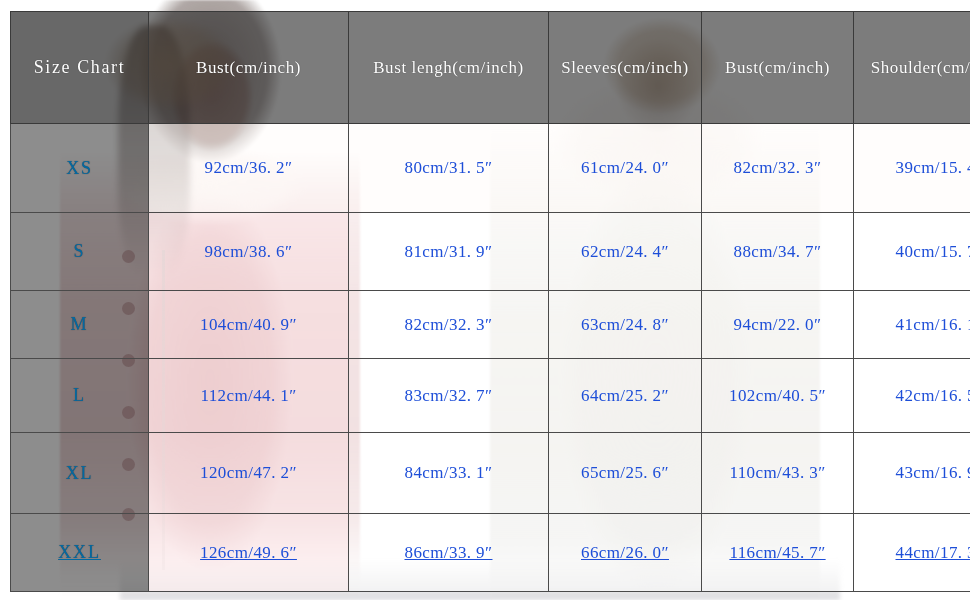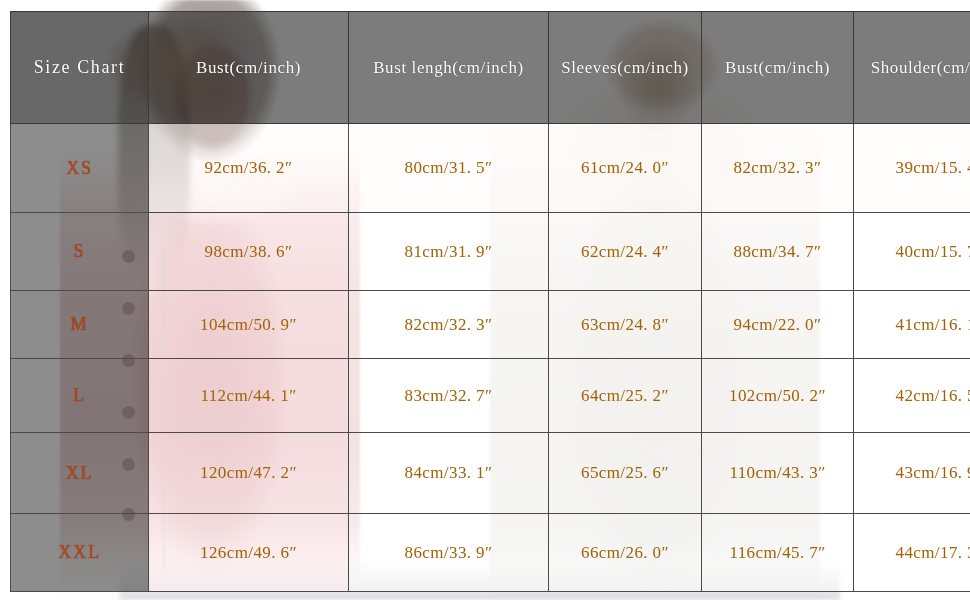--- a/index.html
+++ b/index.html
@@ -174,46 +174,46 @@
   tr.header-row th.hdr-size {
     background: rgba(40,40,40,0.70);
     font-size: 18px;
     letter-spacing: 1.6px;
   }
 
   
   tbody tr { }
   tbody td {
     font-size: 17px;
-    color: #a16207;
+    color: #1d4ed8;
     letter-spacing: 0.4px;
   }
   td.size-cell {
     background: rgba(52,52,52,0.56);
-    color: #c2410c;
+    color: #0369a1;
     font-size: 18px;
     letter-spacing: 1.8px;
     text-shadow: 0 0 1px rgba(0,0,0,0.5);
   }
   td.bust-cell {
     background: rgba(255,236,238,0.55);
   }
   td.plain-cell {
     background: rgba(255,255,255,0.46);
   }
   tbody tr.r-xs td.plain-cell,
   tbody tr.r-xs td.bust-cell { background-color: rgba(255,252,250,0.52); }
 
   
   tr.r-xs  td { height: 88px; }
   tr.r-s   td { height: 77px; }
   tr.r-m   td { height: 67px; }
   tr.r-l   td { height: 73px; }
   tr.r-xl  td { height: 80px; }
-  tr.r-xxl td { height: 77px; }
+  tr.r-xxl td { height: 77px; text-decoration: underline; }
 </style>
 </head>
 <body>
 
 <div class="bg-layer">
   <div class="fig-left"></div>
   <div class="fig-left-hair"></div>
   <div class="fig-left-buttons">
     <i style="top:0px"></i>
       <i style="top:52px"></i>
@@ -260,32 +260,32 @@
       <tr class="r-s">
         <td class="size-cell">S</td>
         <td class="bust-cell">98cm/38. 6″</td>
         <td class="plain-cell">81cm/31. 9″</td>
         <td class="plain-cell">62cm/24. 4″</td>
         <td class="plain-cell">88cm/34. 7″</td>
         <td class="plain-cell">40cm/15. 7″</td>
       </tr>
       <tr class="r-m">
         <td class="size-cell">M</td>
-        <td class="bust-cell">104cm/50. 9″</td>
+        <td class="bust-cell">104cm/40. 9″</td>
         <td class="plain-cell">82cm/32. 3″</td>
         <td class="plain-cell">63cm/24. 8″</td>
         <td class="plain-cell">94cm/22. 0″</td>
         <td class="plain-cell">41cm/16. 1″</td>
       </tr>
       <tr class="r-l">
         <td class="size-cell">L</td>
         <td class="bust-cell">112cm/44. 1″</td>
         <td class="plain-cell">83cm/32. 7″</td>
         <td class="plain-cell">64cm/25. 2″</td>
-        <td class="plain-cell">102cm/50. 2″</td>
+        <td class="plain-cell">102cm/40. 5″</td>
         <td class="plain-cell">42cm/16. 5″</td>
       </tr>
       <tr class="r-xl">
         <td class="size-cell">XL</td>
         <td class="bust-cell">120cm/47. 2″</td>
         <td class="plain-cell">84cm/33. 1″</td>
         <td class="plain-cell">65cm/25. 6″</td>
         <td class="plain-cell">110cm/43. 3″</td>
         <td class="plain-cell">43cm/16. 9″</td>
       </tr>

